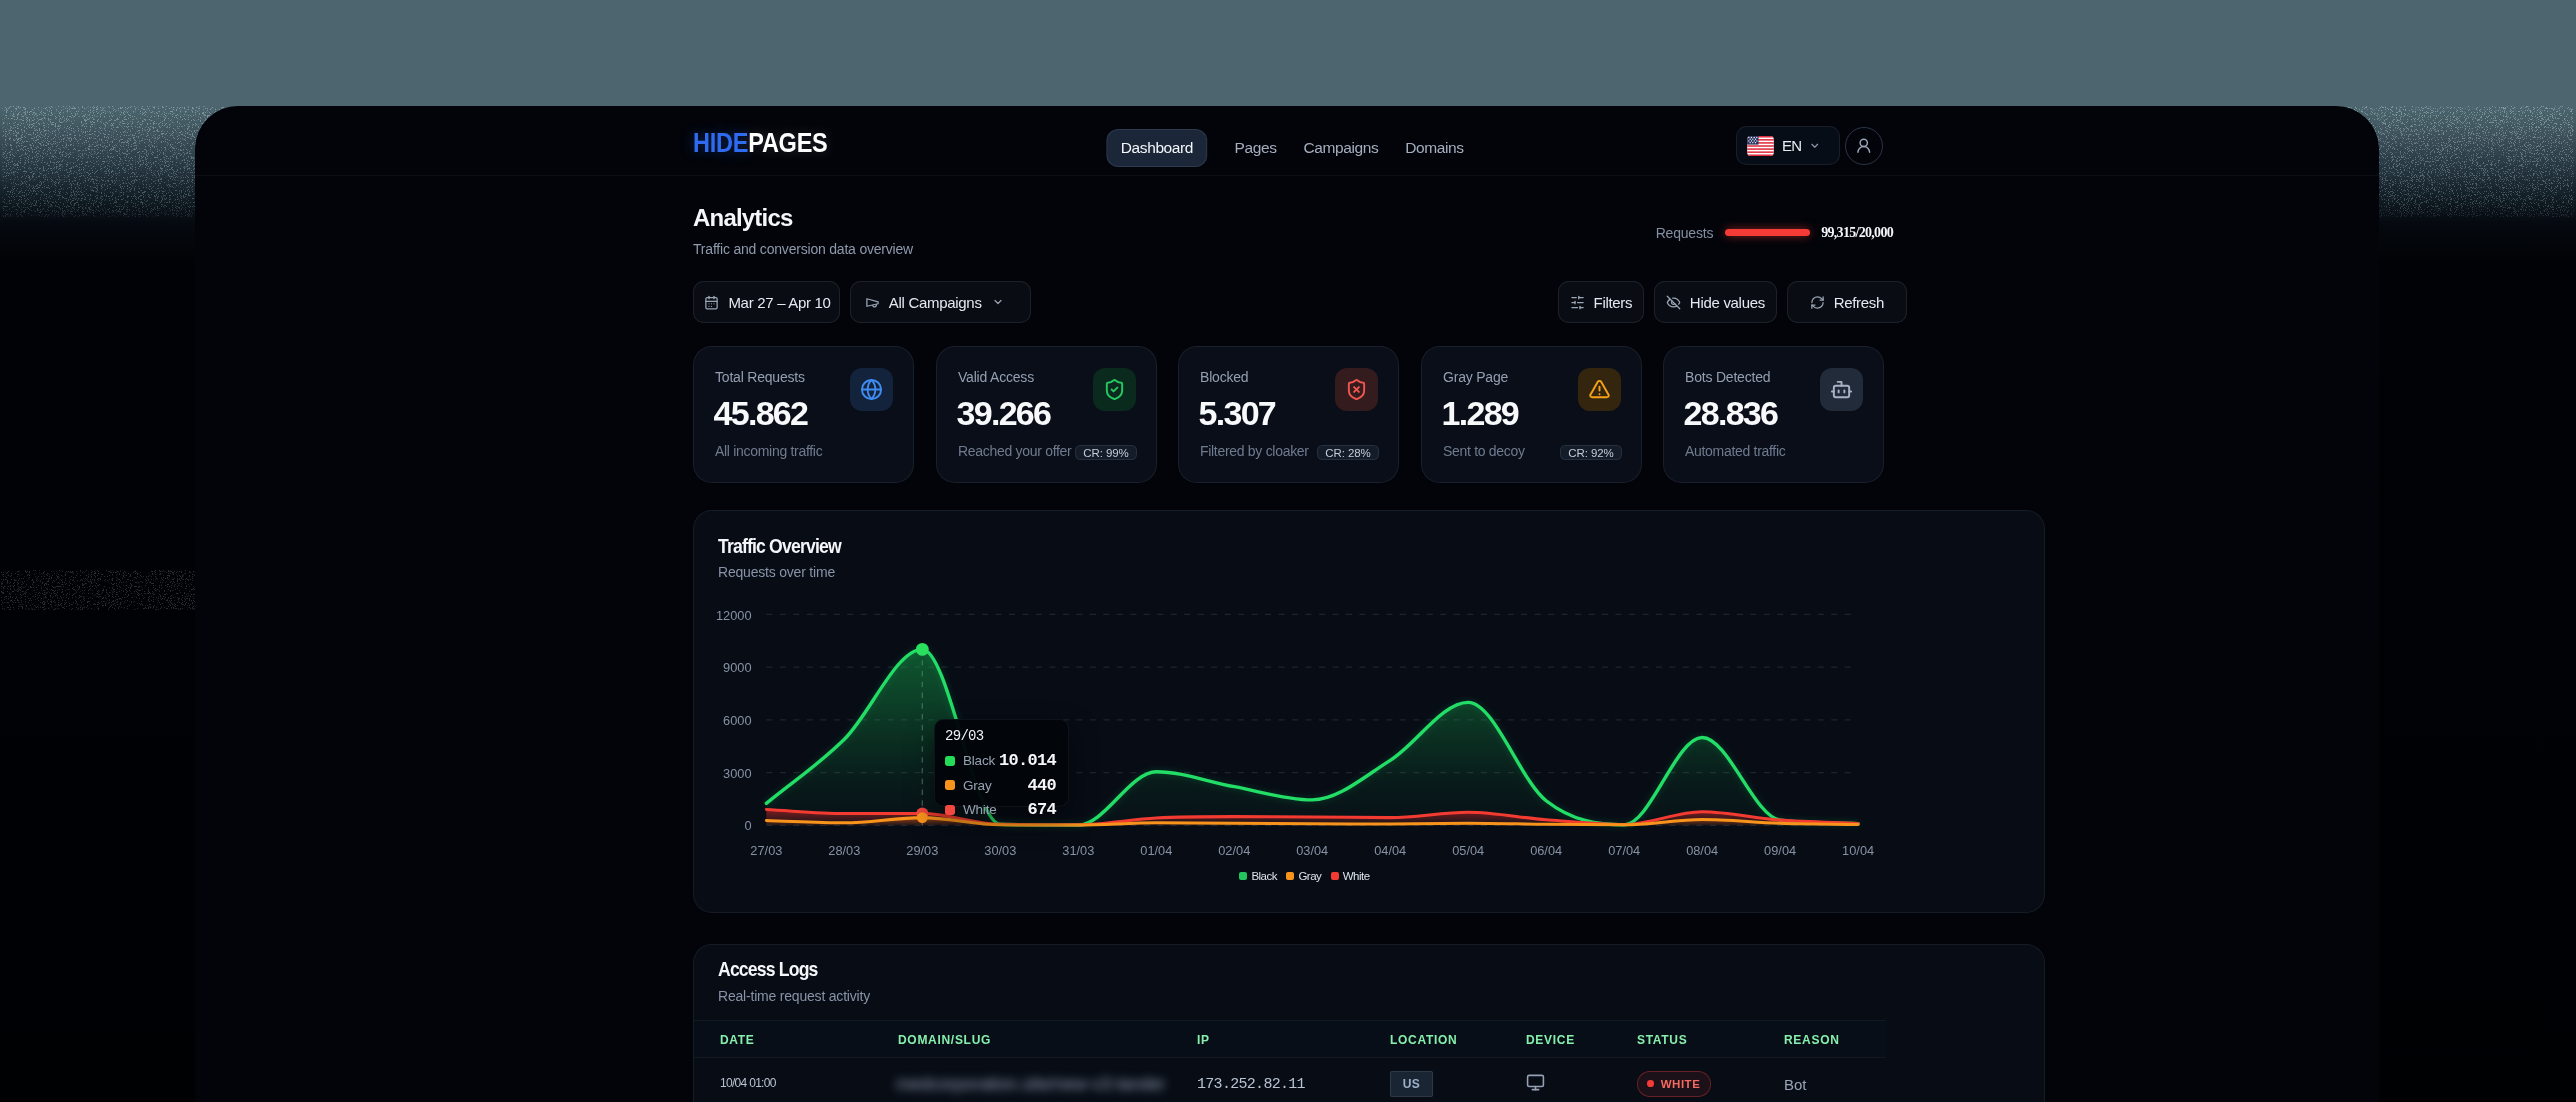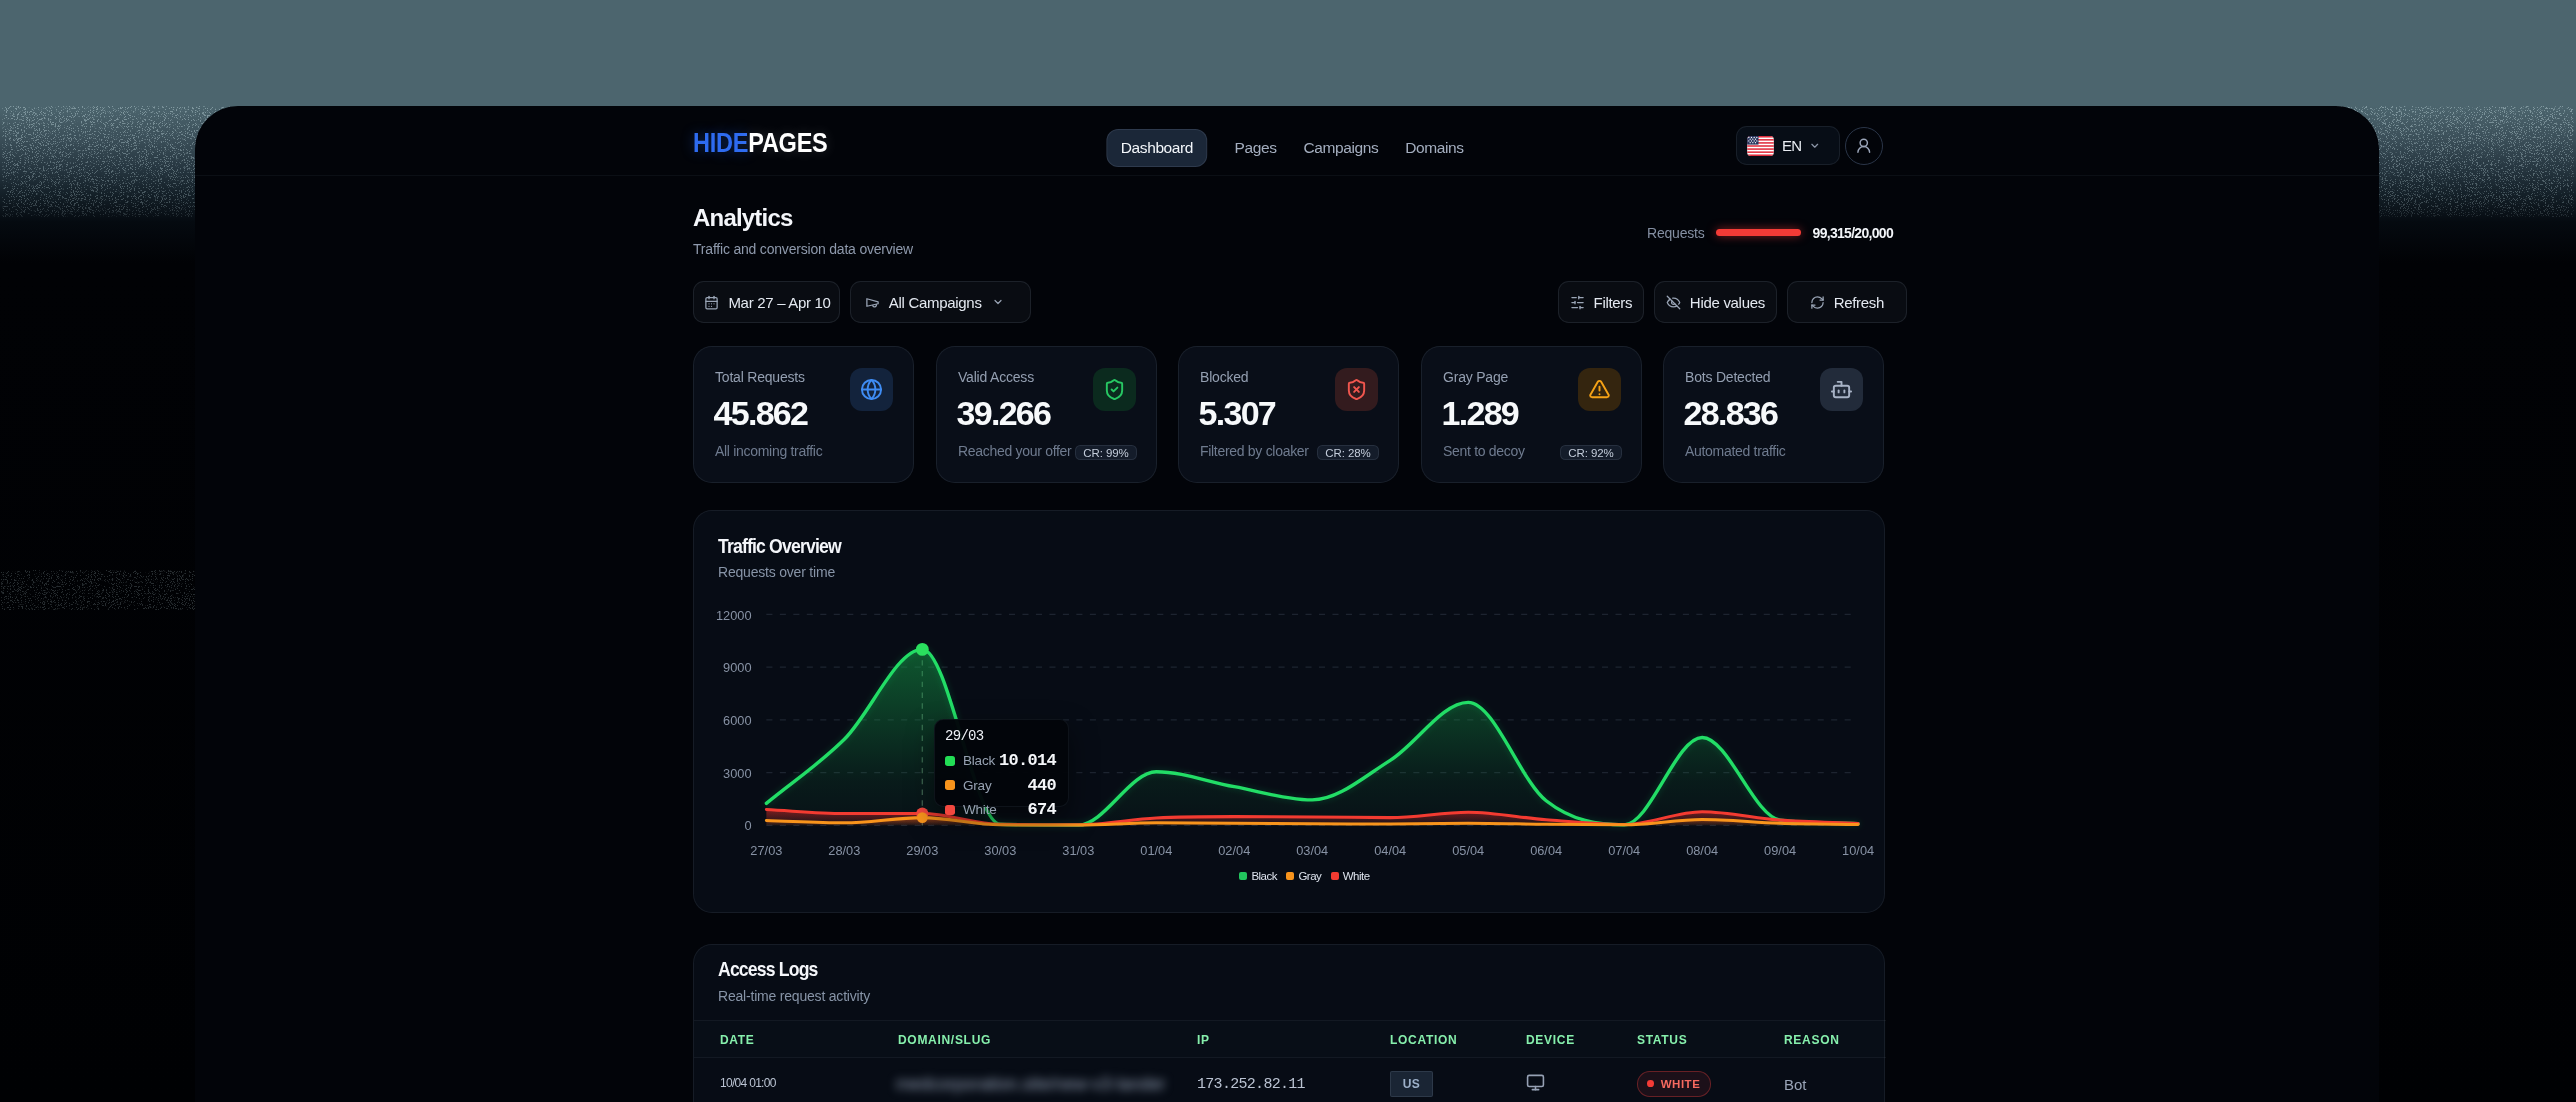--- a/index.html
+++ b/index.html
@@ -18,38 +18,38 @@
 #nav .pill{display:flex;align-items:center;height:38px;padding:0 13.5px;background:#1b2738;border:0.7px solid rgba(148,163,184,.16);border-radius:12px;color:#f3f6fa}
 #enp{position:absolute;left:1736px;top:126px;width:104px;height:39px;background:#070d16;border:1.3px solid rgba(148,163,184,.12);border-radius:10.8px;display:flex;align-items:center;padding:0 10px;gap:8px}
 #enp .en{font-size:15px;letter-spacing:-0.7px;color:#e9edf3}
 #avatar{position:absolute;left:1845px;top:127px;width:38px;height:38px;border-radius:50%;border:1.3px solid #2a3548;display:flex;align-items:center;justify-content:center;color:#9aa4b8}
 
 #h1{position:absolute;left:693px;top:204px;font-size:24px;font-weight:bold;letter-spacing:-0.8px;color:#f4f6fa}
 #h1sub{position:absolute;left:693px;top:241px;font-size:14px;letter-spacing:-0.2px;color:#8e99ac}
 #req{position:absolute;right:683px;top:219px;height:27px;display:flex;align-items:center;gap:11.5px}
 #req .lb{font-size:14px;letter-spacing:-0.2px;color:#848fa2}
 #req .bar{width:85px;height:7.4px;border-radius:4px;background:#f43b36;box-shadow:0 0 9.4px rgba(244,59,54,.55)}
-#req .val{font-family:Liberation Sans, sans-serif;font-weight:bold;font-size:14px;letter-spacing:-0.7px;color:#f2f5f9}
+#req .val{font-family:Liberation Serif, serif;font-weight:bold;font-size:14px;letter-spacing:-0.7px;color:#f2f5f9}
 
 .btn{position:absolute;top:281px;height:42px;border-radius:10.8px;background:rgba(148,163,184,.055);border:1.3px solid rgba(148,163,184,.14);display:flex;align-items:center;justify-content:center;gap:8.8px;color:#e4e9f1;font-size:15px;letter-spacing:-0.3px;white-space:nowrap}
 .btn svg{color:#9aa5b6}
 
 .stat{position:absolute;top:346px;width:221px;height:137px;border-radius:19px;background:#090e18;border:1.3px solid rgba(148,163,184,.12)}
 .stat .lb{position:absolute;left:21px;top:21.6px;font-size:14px;letter-spacing:-0.2px;color:#949fb1}
 .stat .num{position:absolute;left:19.5px;top:47px;font-size:34px;font-weight:bold;letter-spacing:-1.7px;color:#f7f9fb}
 .stat .sub{position:absolute;left:21px;top:96px;font-size:14px;letter-spacing:-0.3px;color:#6f7b8f}
 .stat .chip{position:absolute;right:20px;top:21px;width:43px;height:43px;border-radius:12px;display:flex;align-items:center;justify-content:center}
 .stat .cr{position:absolute;right:19px;top:98px;height:15px;padding:0 7.4px;border-radius:5.4px;background:#141c2a;border:0.7px solid rgba(148,163,184,.14);display:flex;align-items:center;font-size:11.5px;letter-spacing:-0.1px;color:#c3ccda}
 .chip.blue{background:#13233c;color:#3f8cf3}
 .chip.green{background:#0b2a1e;color:#27c763}
 .chip.red{background:#331b1e;color:#f1564e}
 .chip.amber{background:#34250f;color:#f5a216}
 .chip.slate{background:#222b3a;color:#a7b2c5}
 
-.panel{position:absolute;left:693px;width:1192px;border-radius:19px;background:#070c15;border:1.3px solid rgba(148,163,184,.11)}
+.panel{position:absolute;left:693px;width:1352px;border-radius:19px;background:#070c15;border:1.3px solid rgba(148,163,184,.11)}
 .ptitle{position:absolute;left:24px;font-size:21px;font-weight:bold;letter-spacing:-1px;color:#f4f6fa;transform:scaleX(.84);transform-origin:0 50%;white-space:nowrap}
 .psub{position:absolute;left:24px;font-size:14px;letter-spacing:-0.2px;color:#8794a7}
 .axlab{font-size:19px;fill:#8792a4;font-family:"Liberation Sans",sans-serif}
 
 #legend{position:absolute;left:58px;top:359px;width:1105px;display:flex;justify-content:center;gap:9.4px;align-items:center}
 #legend .it{display:flex;align-items:center;gap:4px;font-size:11.5px;letter-spacing:-0.5px;color:#dde3ed}
 #legend .sq{width:8px;height:8px;border-radius:2px}
 
 #tip{position:absolute;left:240px;top:208px;width:135px;height:88px;border-radius:9.4px;background:rgba(2,5,10,.97);border:0.7px solid rgba(148,163,184,.09);box-shadow:0 12px 27px rgba(0,0,0,.5);padding:8px 12px 0 10px}
 #tip .t{font-family:"Liberation Mono",monospace;font-size:14px;color:#eef1f6;letter-spacing:-0.7px}

